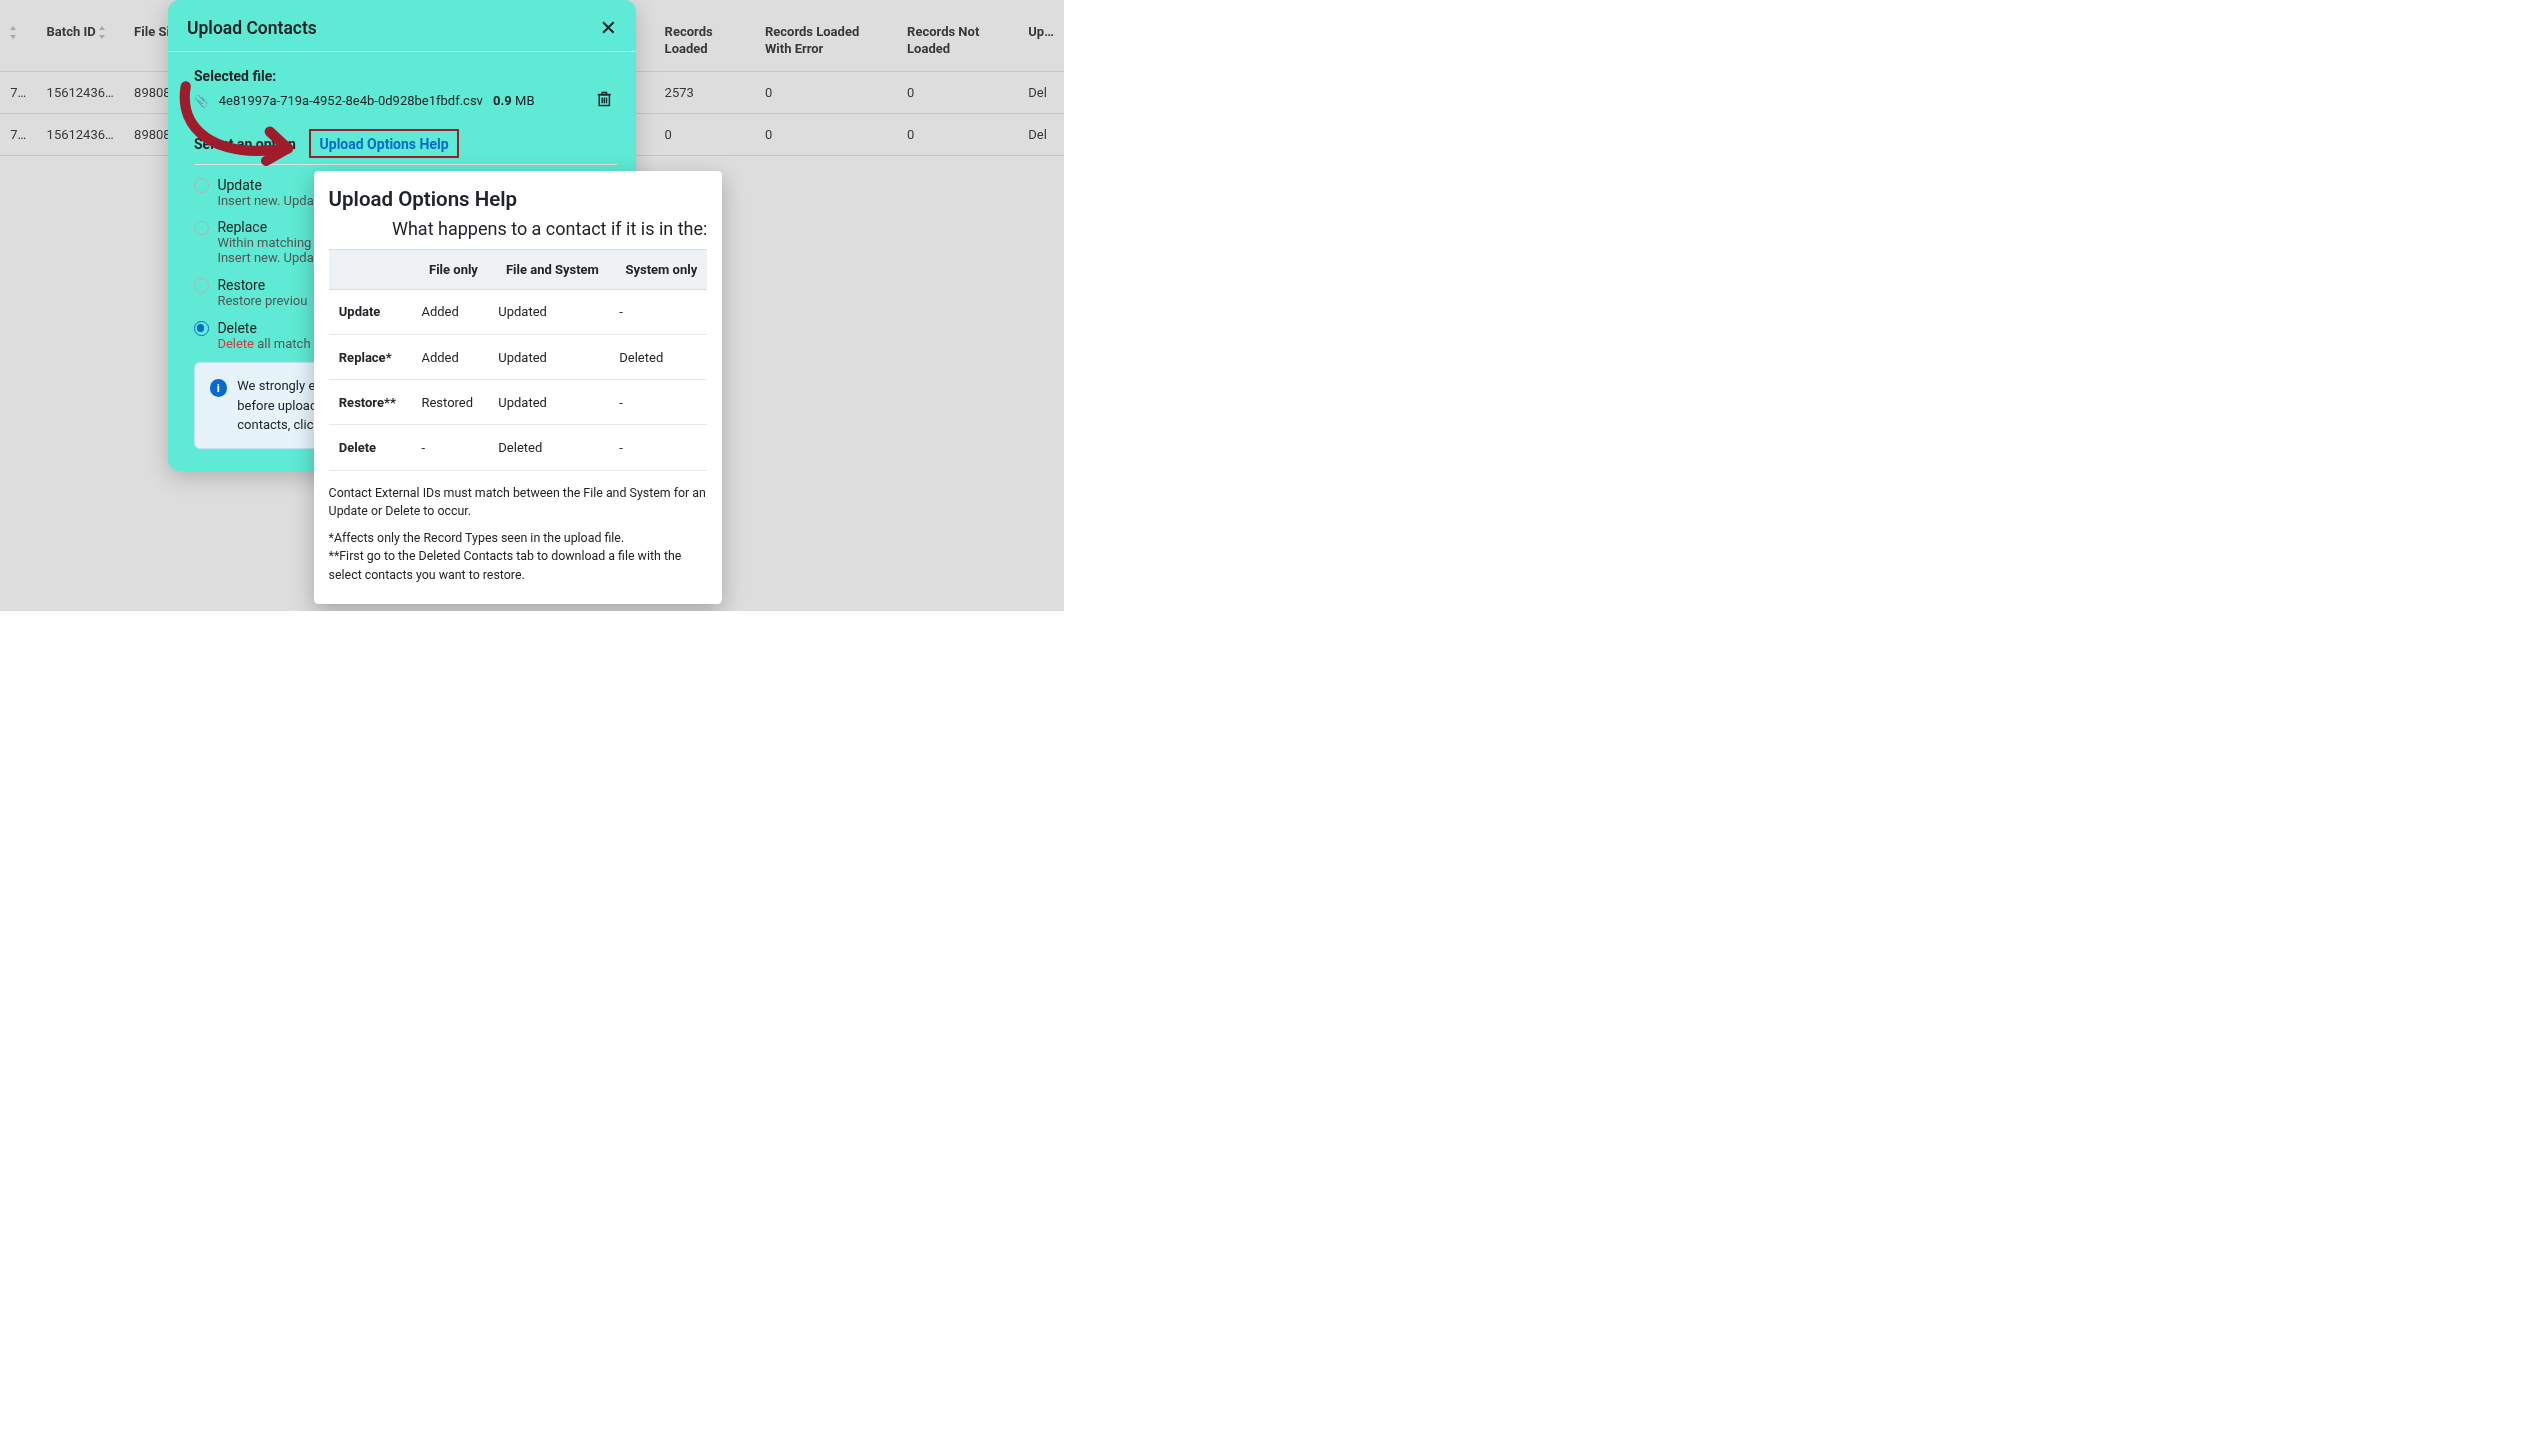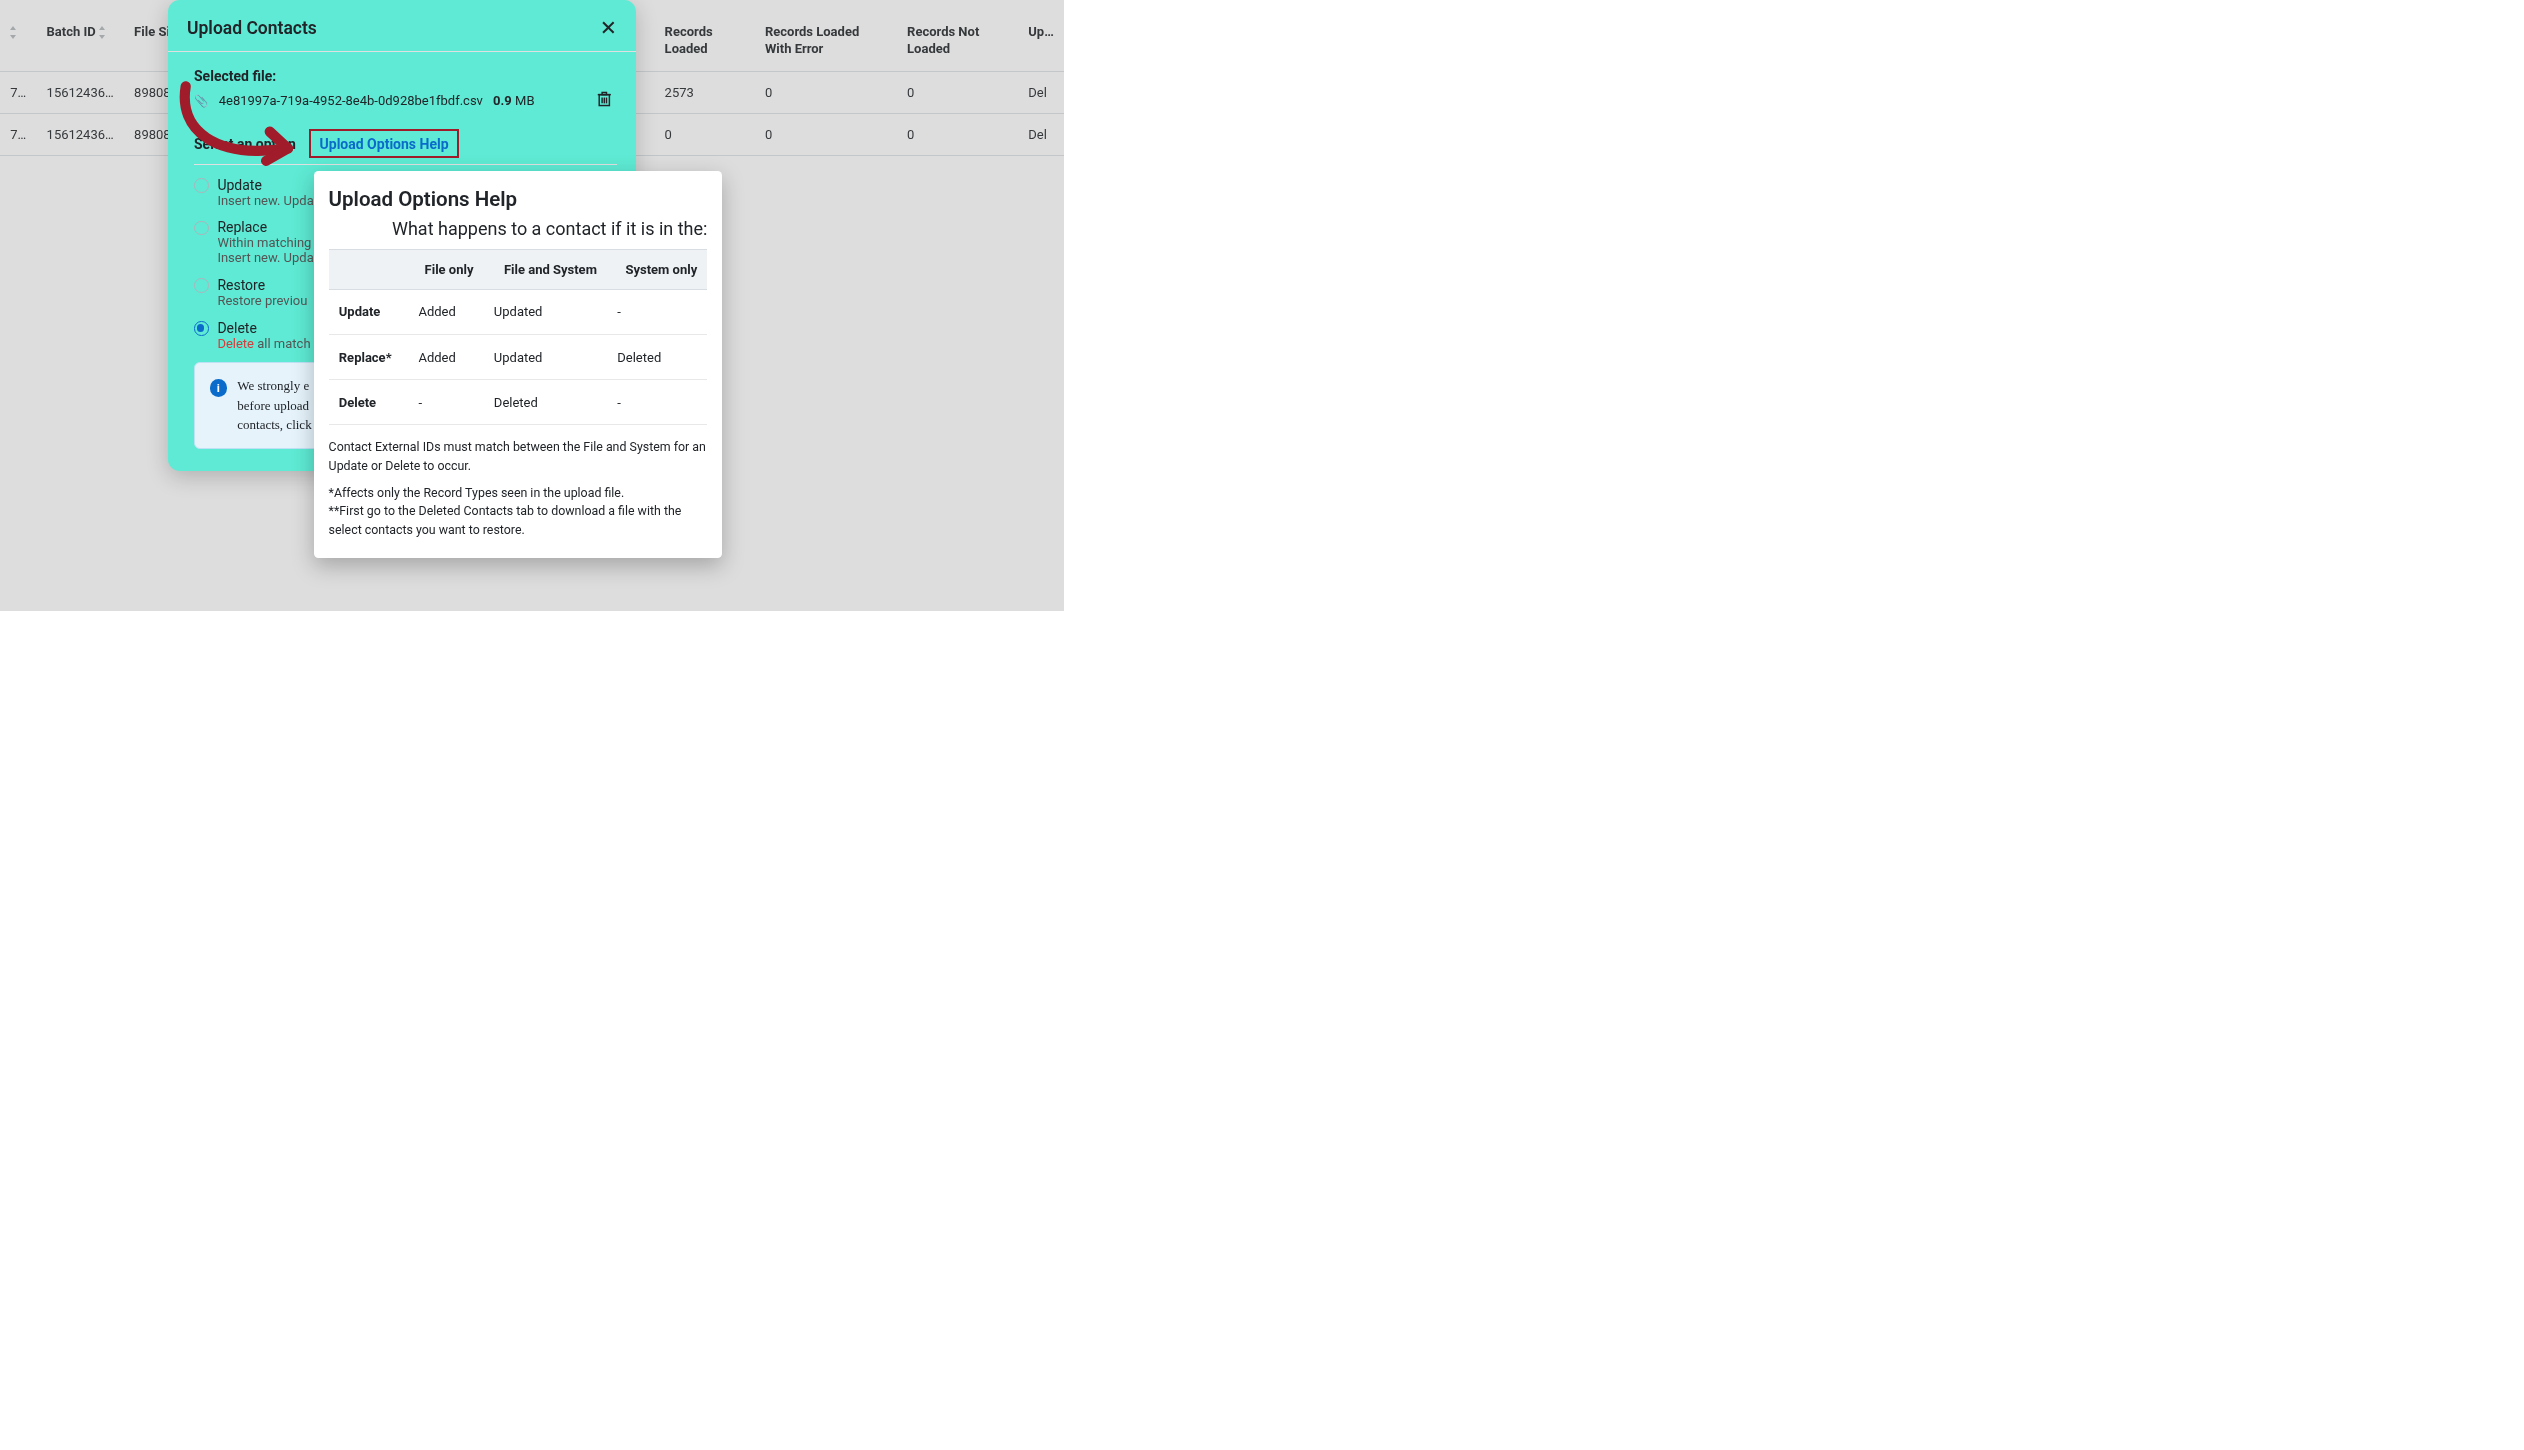--- a/index.html
+++ b/index.html
@@ -154,21 +154,21 @@
     width:17.5px; height:17.5px;
     background:#0b6bcb;
     color:#fff;
     border-radius:50%;
     font-weight:700;
     font-size:11.7px;
     display:flex; align-items:center; justify-content:center;
     flex:0 0 auto;
     margin-top:2.9px;
   }
-  .info-text { font-size:13px; line-height:1.5;font-family:Liberation Serif, serif; }
+  .info-text { font-size:13px; line-height:1.5; }
 
   
   .arrow-svg {
     position:absolute;
     left: 171px;
     top: 79px;
     width: 139px;
     height: 95px;
     pointer-events:none;
   }
@@ -345,20 +345,26 @@
           <td>Updated</td>
           <td>-</td>
       </tr>
       <tr>
         <td>Replace*</td>
           <td>Added</td>
           <td>Updated</td>
           <td>Deleted</td>
       </tr>
       <tr>
+        <td>Restore**</td>
+          <td>Restored</td>
+          <td>Updated</td>
+          <td>-</td>
+      </tr>
+      <tr>
         <td>Delete</td>
           <td>-</td>
           <td>Deleted</td>
           <td>-</td>
       </tr>
     </tbody>
   </table>
   <div class="pop-note">Contact External IDs must match between the File and System for an Update or Delete to occur.</div>
   <div class="pop-foot">
     <div>*Affects only the Record Types seen in the upload file.</div>

